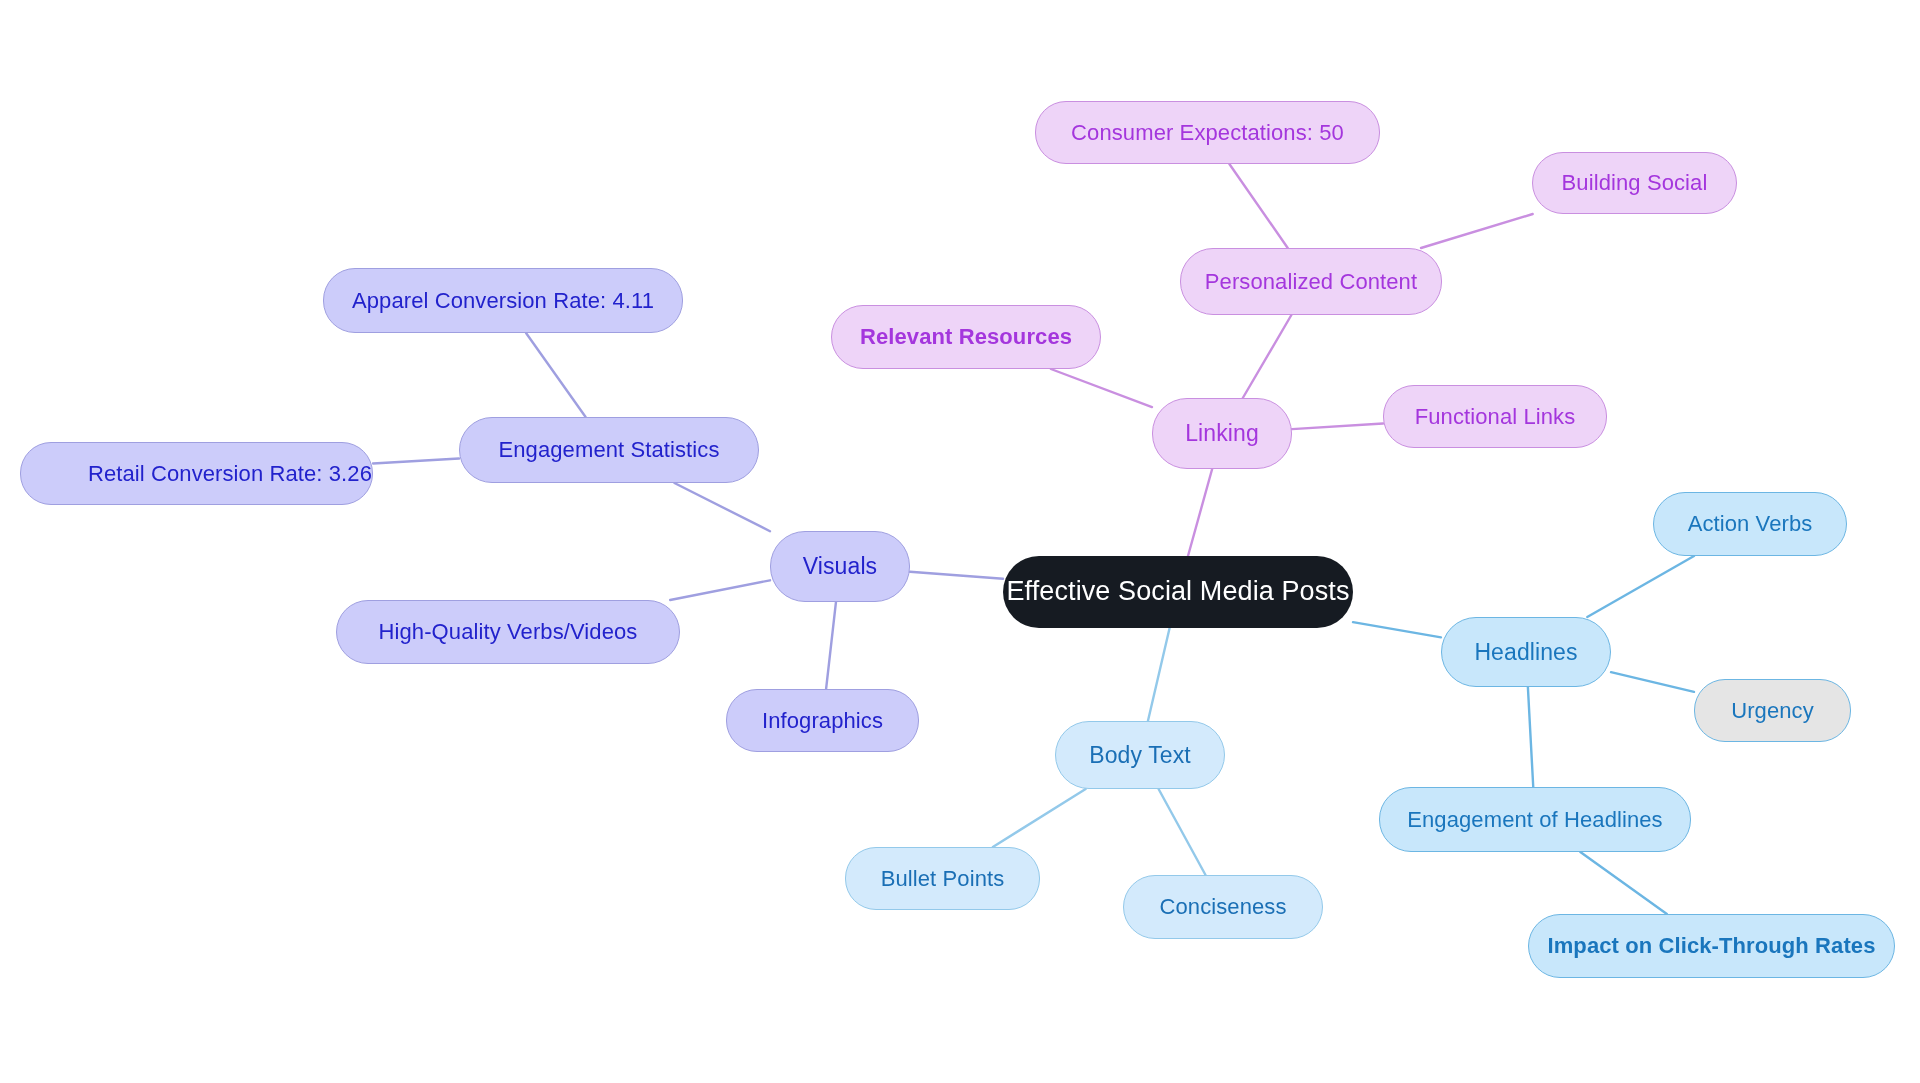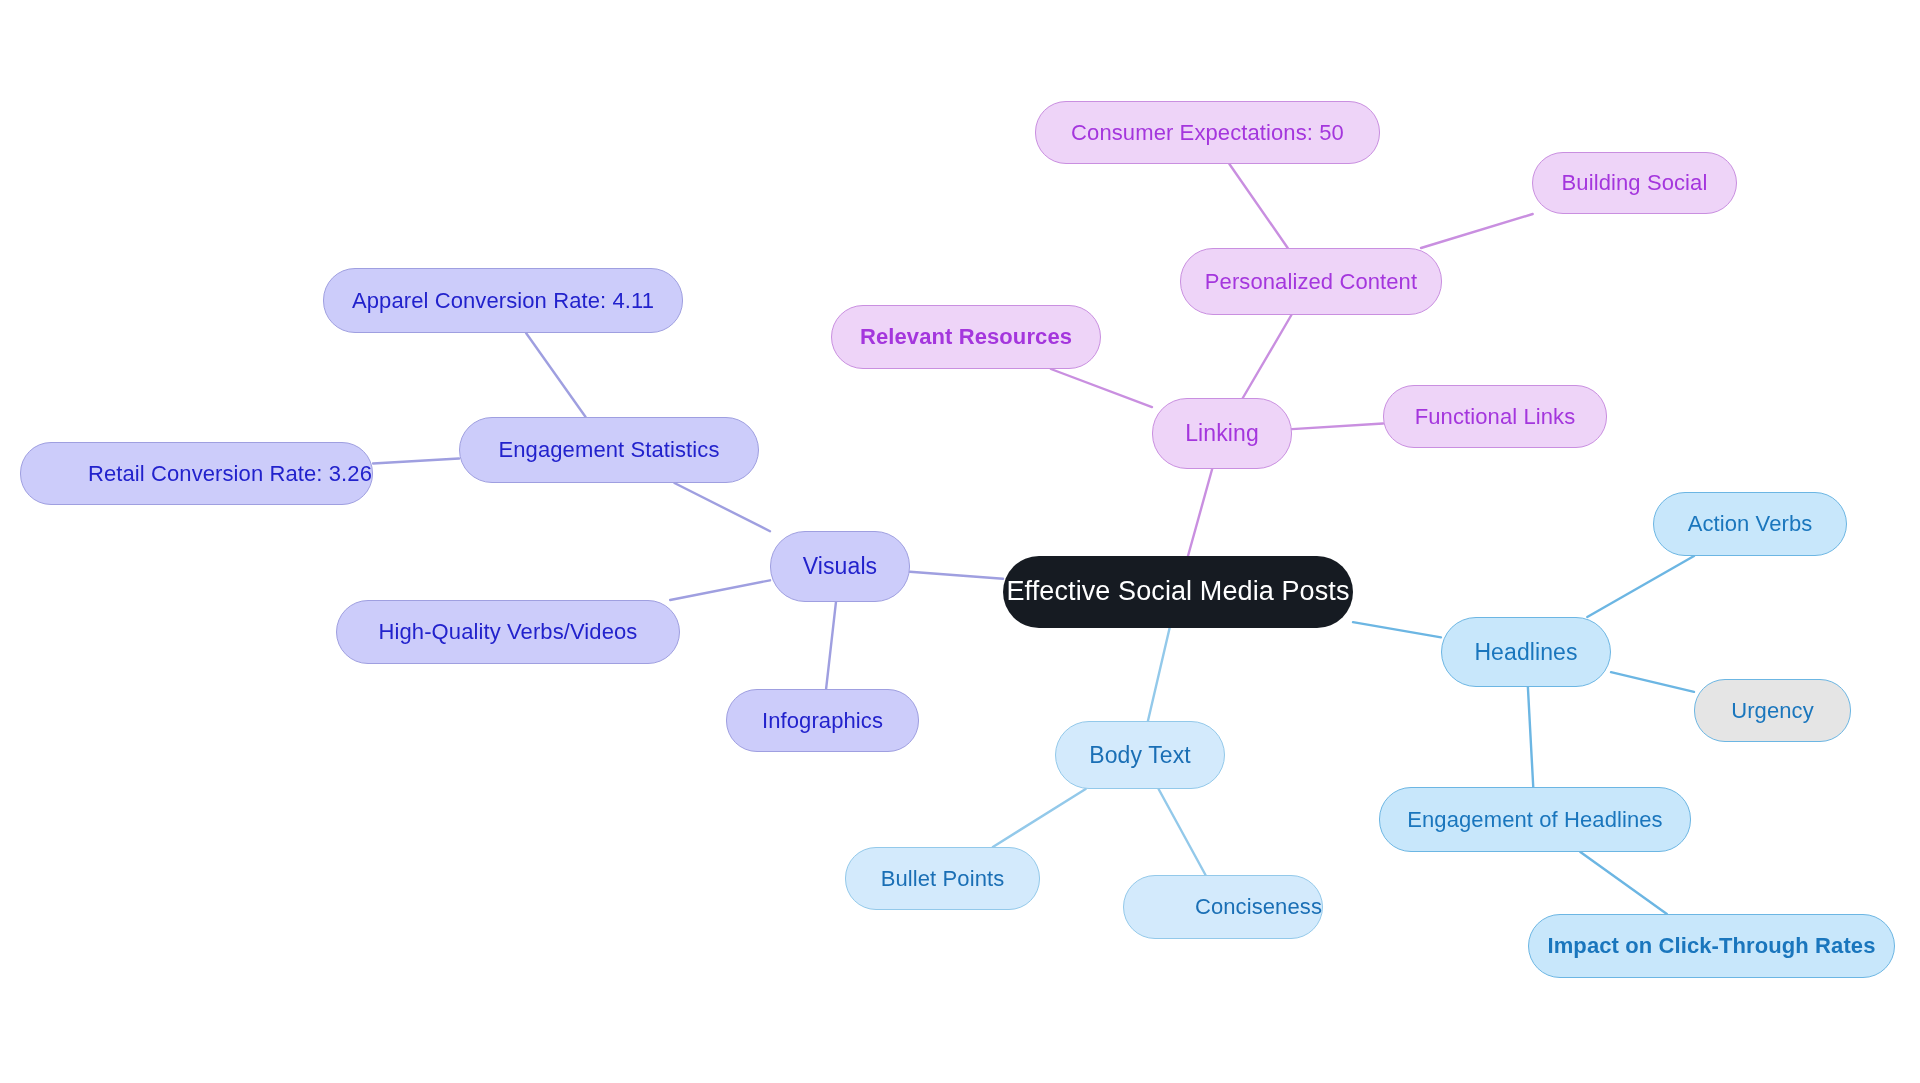--- a/index.html
+++ b/index.html
@@ -125,17 +125,17 @@
       </div>
       <div class="node" style="left: 1528px; top: 914px; width: 367px; height: 64px; border-radius: 32px; background: rgb(200, 231, 251); border-color: rgb(108, 182, 227); color: rgb(26, 118, 189); font-size: 22px; font-weight: bold;">
         <span>Impact on Click-Through Rates</span>
       </div>
       <div class="node" style="left: 1055px; top: 721px; width: 170px; height: 68px; border-radius: 34px; background: rgb(211, 234, 252); border-color: rgb(147, 201, 234); color: rgb(26, 111, 181); font-size: 23px;">
         <span>Body Text</span>
       </div>
       <div class="node" style="left: 845px; top: 847px; width: 195px; height: 63px; border-radius: 31px; background: rgb(211, 234, 252); border-color: rgb(147, 201, 234); color: rgb(26, 111, 181); font-size: 22px;">
         <span>Bullet Points</span>
       </div>
-      <div class="node" style="left: 1123px; top: 875px; width: 200px; height: 64px; border-radius: 32px; background: rgb(211, 234, 252); border-color: rgb(147, 201, 234); color: rgb(26, 111, 181); font-size: 22px; justify-content: flex-end;">
+      <div class="node" style="left: 1123px; top: 875px; width: 200px; height: 64px; border-radius: 32px; background: rgb(211, 234, 252); border-color: rgb(147, 201, 234); color: rgb(26, 111, 181); font-size: 22px;">
         <span>Conciseness</span>
       </div>
     </div>
 </div>
 
 </body></html>

